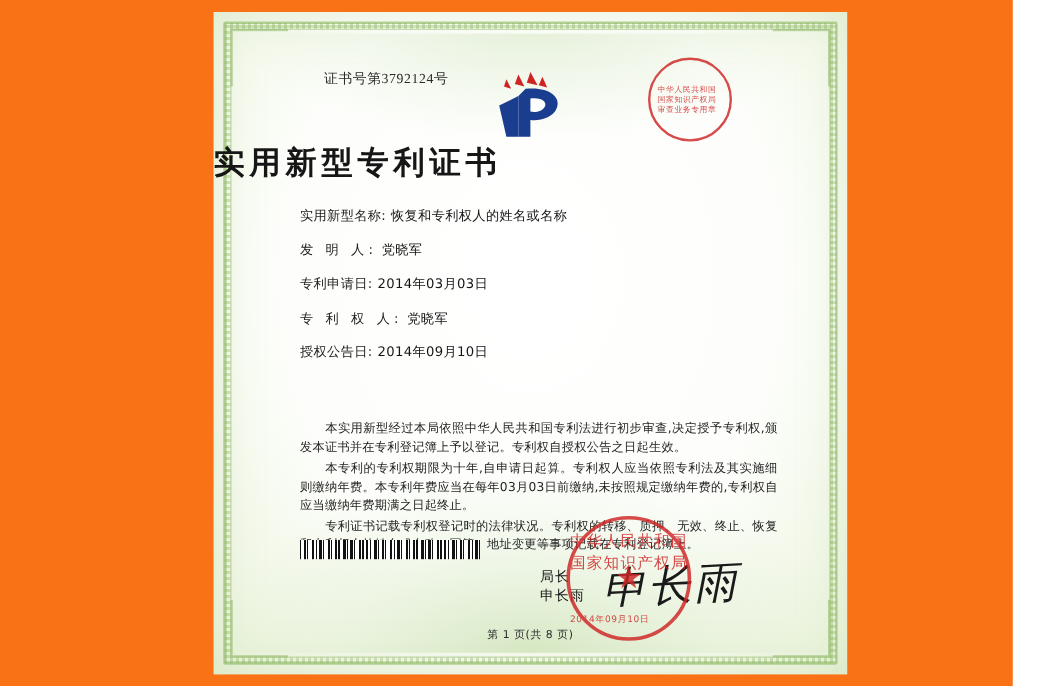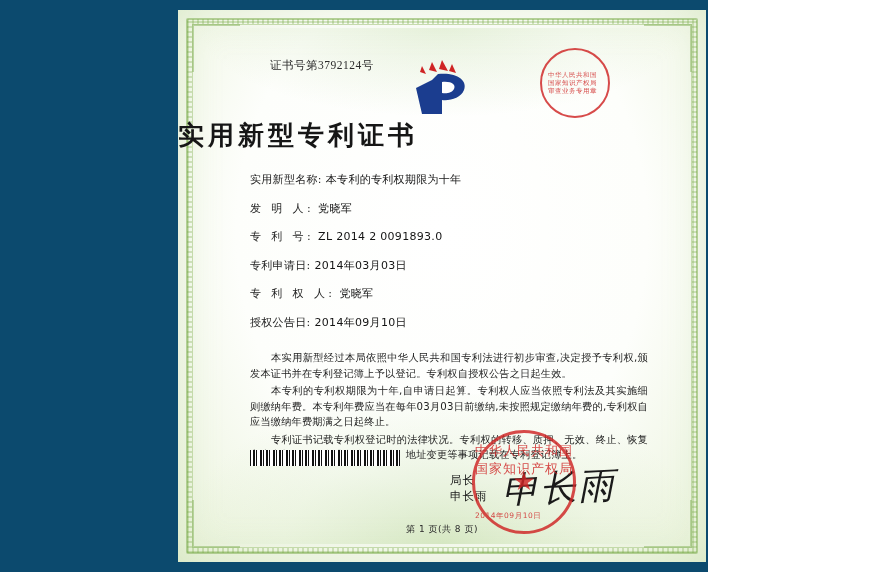--- a/index.html
+++ b/index.html
@@ -9,23 +9,23 @@
   }
   body {
     width: 884px;
     height: 572px;
     font-family: "Liberation Serif", serif;
     overflow: hidden;
   }
 
   #certificate-page {
     position: relative;
-    width: 708px;
+    width: 844px;
     height: 572px;
-    background: #0c4a6e;
+    background: #f97316;
   }
 
   
   .sheet {
     position: absolute;
     left: 178px;
     top: 10px;
     width: 528px;
     height: 552px;
     background:
@@ -335,29 +335,25 @@
 
     <div class="seal seal-small">
       <div class="seal-inner">中华人民共和国国家知识产权局 审查业务专用章</div>
     </div>
 
     <div class="main-title">实用新型专利证书</div>
 
     <div class="fields">
       <div class="field-row">
         <span class="field-label">实用新型名称:</span>
-        <span class="field-value">本专利的专利权期限为十年</span>
+        <span class="field-value">恢复和专利权人的姓名或名称</span>
       </div>
       <div class="field-row">
         <span class="field-label label-spread">发 明 人:</span>
         <span class="field-value">党晓军</span>
-      </div>
-      <div class="field-row">
-        <span class="field-label label-spread">专 利 号:</span>
-        <span class="field-value">ZL 2014 2 0091893.0</span>
       </div>
       <div class="field-row">
         <span class="field-label">专利申请日:</span>
         <span class="field-value">2014年03月03日</span>
       </div>
       <div class="field-row">
         <span class="field-label label-spread">专 利 权 人:</span>
         <span class="field-value">党晓军</span>
       </div>
       <div class="field-row">

